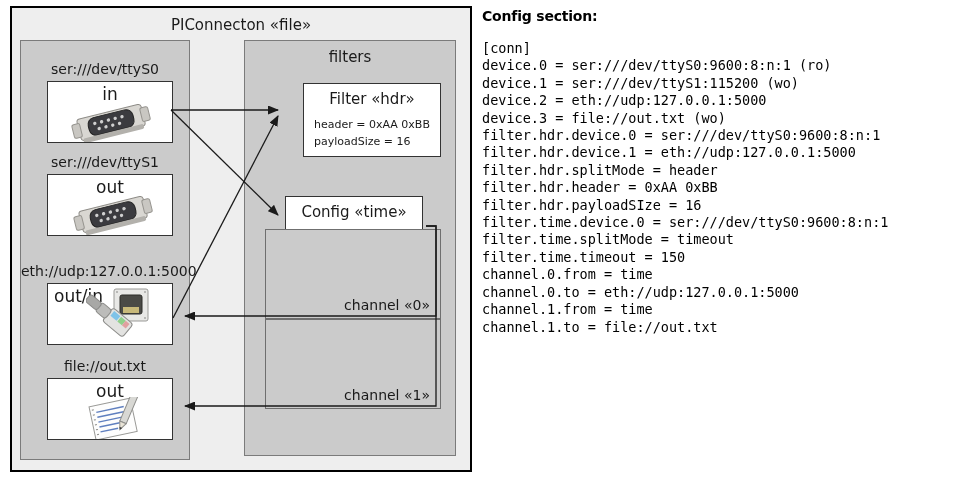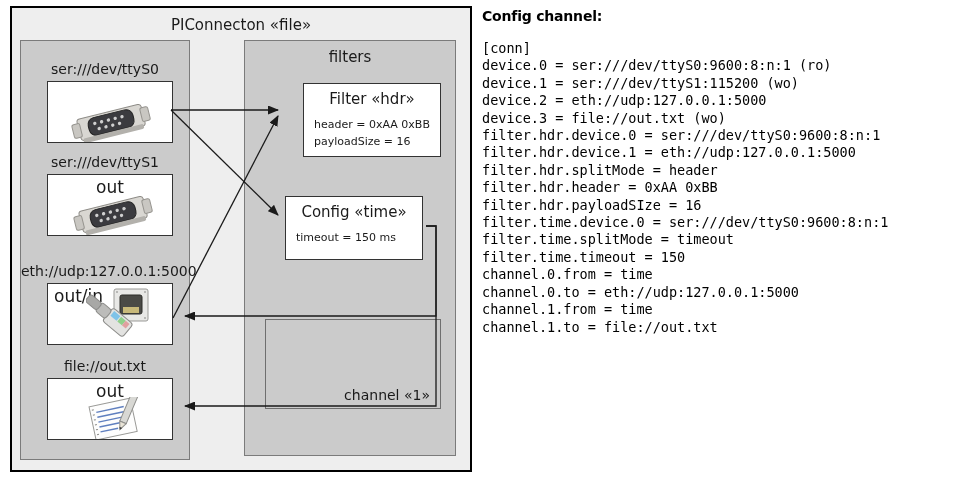--- a/index.html
+++ b/index.html
@@ -95,20 +95,21 @@
 <div id="root">
 
   <div class="diagram-frame">
 
     <div class="diagram-title">PIConnecton «file»</div>
 
     <div class="panel panel-devices">
 
       <div class="dev-label" style="left:0;top:20px;width:100%;">ser:///dev/ttyS0</div>
       <div class="dev-box" style="left:26px;top:40px;width:126px;height:62px;">
+        <div class="dev-dir">in</div>
         <div class="dev-icon" style="left:22px;top:20px;">
           <svg width="86" height="40" viewBox="0 0 86 40">
             <g transform="rotate(-14 43 20)">
               <rect x="8" y="9" width="66" height="22" rx="3" fill="#d9d7d2" stroke="#8f8d88" stroke-width="1"></rect>
               <rect x="18" y="11" width="46" height="18" rx="7" fill="#3b3b3f" stroke="#222" stroke-width="1"></rect>
               <g fill="#cfcfcf">
                 <circle cx="25" cy="17" r="1.7"></circle>
                   <circle cx="32" cy="17" r="1.7"></circle>
                 <circle cx="39" cy="17" r="1.7"></circle>
                   <circle cx="46" cy="17" r="1.7"></circle>
@@ -224,20 +225,23 @@
         </div>
       </div>
 
       <div class="filter-box" style="left:40px;top:155px;width:138px;height:64px;">
         <div class="filter-title">Config «time»</div>
         <div class="filter-props">
           <div>timeout = 150 ms</div>
         </div>
       </div>
 
+      <div class="chan-box" style="left:20px;top:188px;width:176px;height:90px;">
+        <div class="chan-label">channel «0»</div>
+      </div>
 
       <div class="chan-box" style="left:20px;top:278px;width:176px;height:90px;">
         <div class="chan-label">channel «1»</div>
       </div>
     </div>
   </div>
 
   <svg id="wires">
     <defs>
       <marker id="ah" markerWidth="11" markerHeight="9" refX="10" refY="4.5" orient="auto" markerUnits="userSpaceOnUse">
@@ -252,21 +256,21 @@
 
       <line x1="173" y1="318" x2="278" y2="116" marker-end="url(#ah)"></line>
 
       <path d="M426,226 L436,226 L436,316 L185,316" marker-end="url(#ah)"></path>
 
       <path d="M426,226 L436,226 L436,406 L185,406" marker-end="url(#ah)"></path>
     </g>
   </svg>
 
   <div class="config-col">
-    <div class="config-head">Config channel:</div>
+    <div class="config-head">Config section:</div>
     <div class="config-body">[conn]
 device.0 = ser:///dev/ttyS0:9600:8:n:1 (ro)
 device.1 = ser:///dev/ttyS1:115200 (wo)
 device.2 = eth://udp:127.0.0.1:5000
 device.3 = file://out.txt (wo)
 filter.hdr.device.0 = ser:///dev/ttyS0:9600:8:n:1
 filter.hdr.device.1 = eth://udp:127.0.0.1:5000
 filter.hdr.splitMode = header
 filter.hdr.header = 0xAA 0xBB
 filter.hdr.payloadSIze = 16

